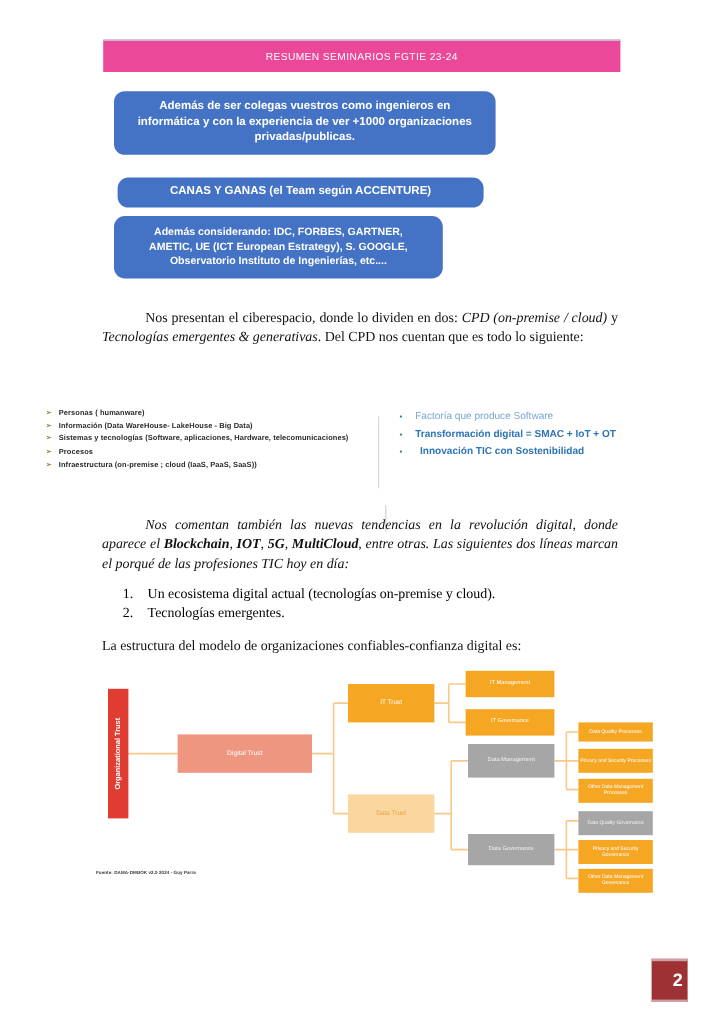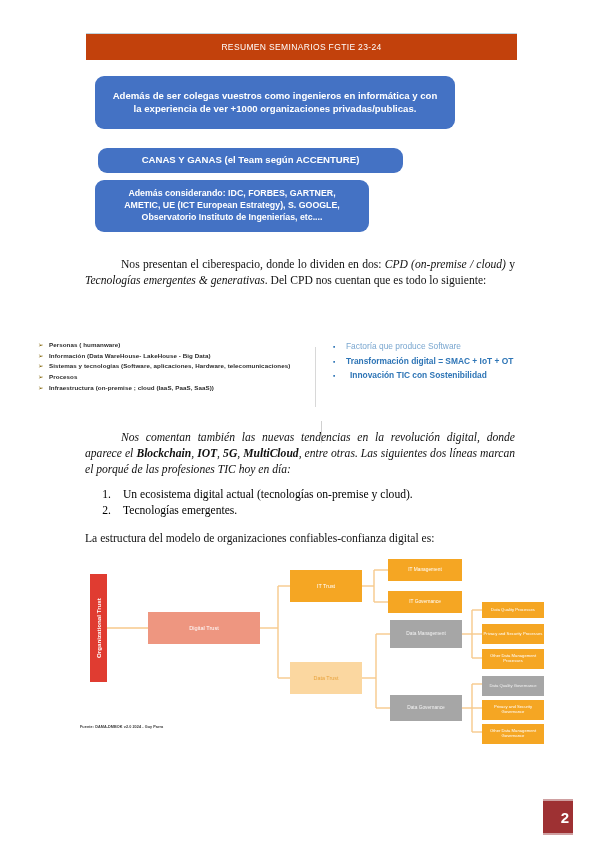--- a/index.html
+++ b/index.html
@@ -21,21 +21,21 @@
     overflow: hidden;
   }
 
   
   .header-bar {
     position: absolute;
     left: 86px;
     top: 33px;
     width: 431px;
     height: 27px;
-    background: #c2410c;
+    background: #ec4899;
     border-top: 1px solid #bfd3de;
     box-sizing: border-box;
     display: flex;
     align-items: center;
     justify-content: center;
   }
   .header-bar .title {
     font-family: "Liberation Sans", sans-serif;
     font-size: 8.5px;
     letter-spacing: 0.35px;
@@ -54,21 +54,21 @@
     align-items: center;
     justify-content: center;
     text-align: center;
     color: #ffffff;
     font-family: "Liberation Sans", sans-serif;
     font-weight: bold;
     line-height: 1.35;
     padding: 4px 16px;
   }
   .callout-1 {
-    left: 95px; top: 76px; width: 360px; height: 53px;
+    left: 95px; top: 76px; width: 318px; height: 53px;
     font-size: 9.6px;
   }
   .callout-2 {
     left: 98px; top: 148px; width: 305px; height: 25px;
     font-size: 9.6px;
   }
   .callout-3 {
     left: 95px; top: 180px; width: 274px; height: 52px;
     font-size: 8.8px;
     font-weight: bold;

